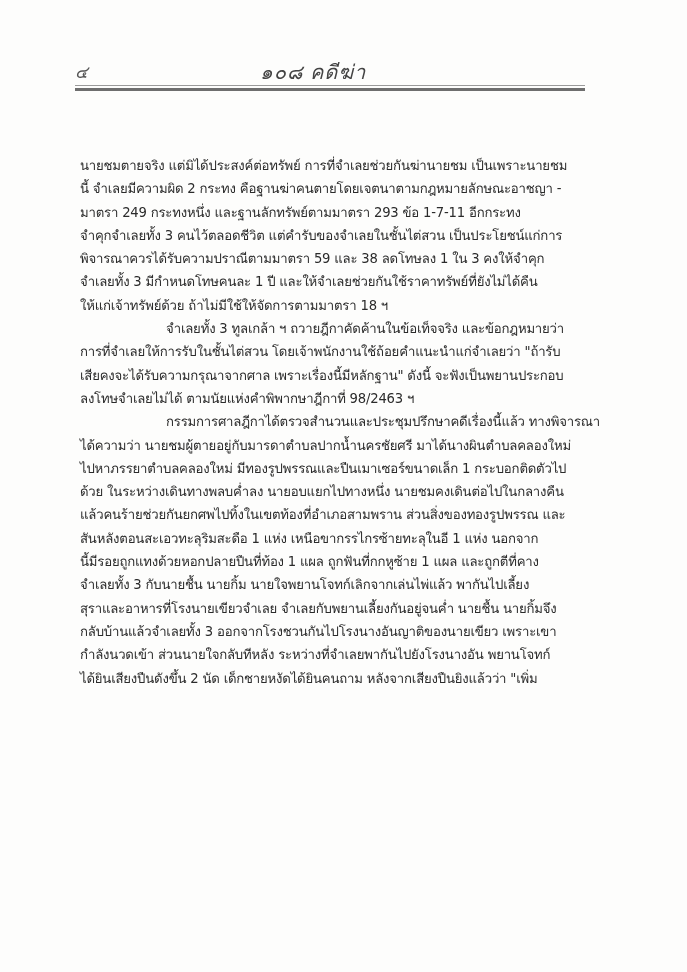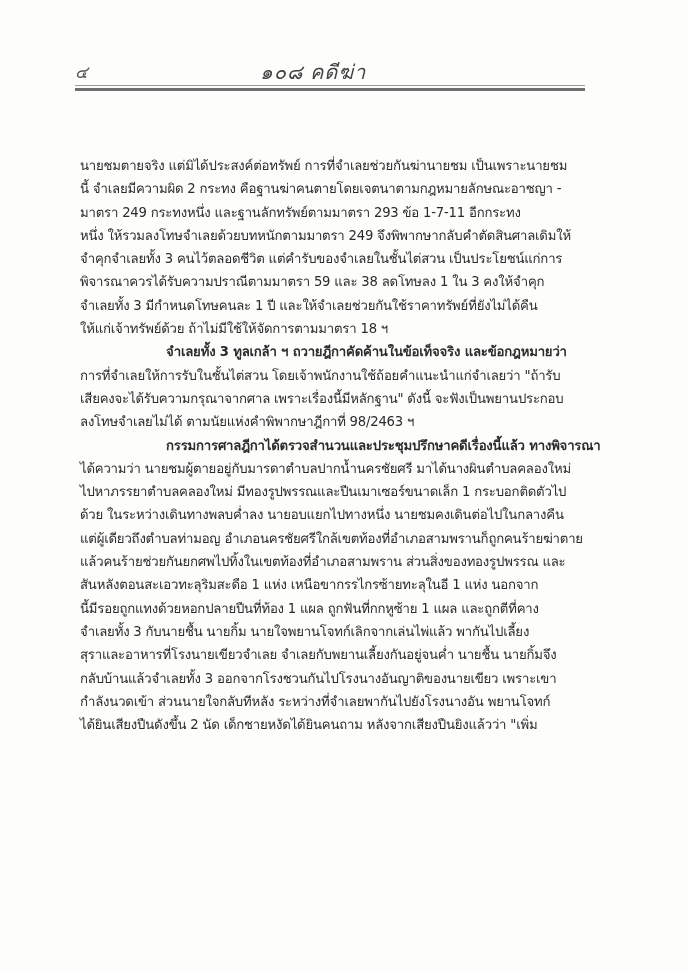--- a/index.html
+++ b/index.html
@@ -74,54 +74,51 @@
       height: 23.3px;
       line-height: 23.3px;
       font-size: 13.2px;
       white-space: nowrap;
       color: #2b2b2b;
       font-family: "DejaVu Sans", sans-serif;
       letter-spacing: -0.2px;
     }
     .line.indent {
       padding-left: 86px;
-      font-weight: bold;
     }
   </style>
 </head>
 <body>
 
 <div class="page">
 
   <div class="header">
     <span class="page-number">๔</span>
     <span class="running-title">๑๐๘ คดีฆ่า</span>
   </div>
 
   <div class="rule-thin"></div>
   <div class="rule-thick"></div>
 
   <div class="body-text">
     <div class="line">นายชมตายจริง แต่มิได้ประสงค์ต่อทรัพย์ การที่จำเลยช่วยกันฆ่านายชม เป็นเพราะนายชม</div>
     <div class="line">นี้ จำเลยมีความผิด 2 กระทง คือฐานฆ่าคนตายโดยเจตนาตามกฎหมายลักษณะอาชญา -</div>
     <div class="line">มาตรา 249 กระทงหนึ่ง และฐานลักทรัพย์ตามมาตรา 293 ข้อ 1-7-11     อีกกระทง</div>
-    <div class="line">หนึ่ง ให้รวมลงโทษจำเลยด้วยบทหนักตามมาตรา 249 จึงพิพากษากลับคำตัดสินศาลเดิมให้</div>
     <div class="line">จำคุกจำเลยทั้ง 3 คนไว้ตลอดชีวิต แต่คำรับของจำเลยในชั้นไต่สวน เป็นประโยชน์แก่การ</div>
     <div class="line">พิจารณาควรได้รับความปราณีตามมาตรา 59 และ 38 ลดโทษลง 1 ใน 3    คงให้จำคุก</div>
     <div class="line">จำเลยทั้ง 3 มีกำหนดโทษคนละ 1 ปี  และให้จำเลยช่วยกันใช้ราคาทรัพย์ที่ยังไม่ได้คืน</div>
     <div class="line">ให้แก่เจ้าทรัพย์ด้วย ถ้าไม่มีใช้ให้จัดการตามมาตรา 18 ฯ</div>
     <div class="line indent">จำเลยทั้ง 3 ทูลเกล้า ฯ ถวายฎีกาคัดค้านในข้อเท็จจริง และข้อกฎหมายว่า</div>
     <div class="line">การที่จำเลยให้การรับในชั้นไต่สวน  โดยเจ้าพนักงานใช้ถ้อยคำแนะนำแก่จำเลยว่า "ถ้ารับ</div>
     <div class="line">เสียคงจะได้รับความกรุณาจากศาล เพราะเรื่องนี้มีหลักฐาน" ดังนี้ จะฟังเป็นพยานประกอบ</div>
     <div class="line">ลงโทษจำเลยไม่ได้ ตามนัยแห่งคำพิพากษาฎีกาที่ 98/2463 ฯ</div>
     <div class="line indent">กรรมการศาลฎีกาได้ตรวจสำนวนและประชุมปรึกษาคดีเรื่องนี้แล้ว ทางพิจารณา</div>
     <div class="line">ได้ความว่า นายชมผู้ตายอยู่กับมารดาตำบลปากน้ำนครชัยศรี   มาได้นางผินตำบลคลองใหม่</div>
     <div class="line">ไปหาภรรยาตำบลคลองใหม่ มีทองรูปพรรณและปืนเมาเซอร์ขนาดเล็ก 1 กระบอกติดตัวไป</div>
     <div class="line">ด้วย ในระหว่างเดินทางพลบค่ำลง   นายอบแยกไปทางหนึ่ง นายชมคงเดินต่อไปในกลางคืน</div>
-    <div class="line">แต่ผู้เดียวถึงตำบลท่ามอญ อำเภอนครชัยศรีใกล้เขตท้องที่อำเภอสามพรานก็ถูกคนร้ายฆ่าตาย</div>
     <div class="line">แล้วคนร้ายช่วยกันยกศพไปทิ้งในเขตท้องที่อำเภอสามพราน  ส่วนสิ่งของทองรูปพรรณ และ</div>
     <div class="line">สันหลังตอนสะเอวทะลุริมสะดือ 1 แห่ง เหนือขากรรไกรซ้ายทะลุในอี 1 แห่ง  นอกจาก</div>
     <div class="line">นี้มีรอยถูกแทงด้วยหอกปลายปืนที่ท้อง 1 แผล  ถูกฟันที่กกหูซ้าย 1 แผล  และถูกตีที่คาง</div>
     <div class="line">จำเลยทั้ง 3 กับนายชื้น  นายกิ้ม  นายใจพยานโจทก์เลิกจากเล่นไพ่แล้ว  พากันไปเลี้ยง</div>
     <div class="line">สุราและอาหารที่โรงนายเขียวจำเลย จำเลยกับพยานเลี้ยงกันอยู่จนค่ำ นายชื้น นายกิ้มจึง</div>
     <div class="line">กลับบ้านแล้วจำเลยทั้ง 3 ออกจากโรงชวนกันไปโรงนางอันญาติของนายเขียว  เพราะเขา</div>
     <div class="line">กำลังนวดเข้า ส่วนนายใจกลับทีหลัง ระหว่างที่จำเลยพากันไปยังโรงนางอัน   พยานโจทก์</div>
     <div class="line">ได้ยินเสียงปืนดังขึ้น 2 นัด เด็กชายหงัดได้ยินคนถาม หลังจากเสียงปืนยิงแล้วว่า   "เพิ่ม</div>
   </div>
 

